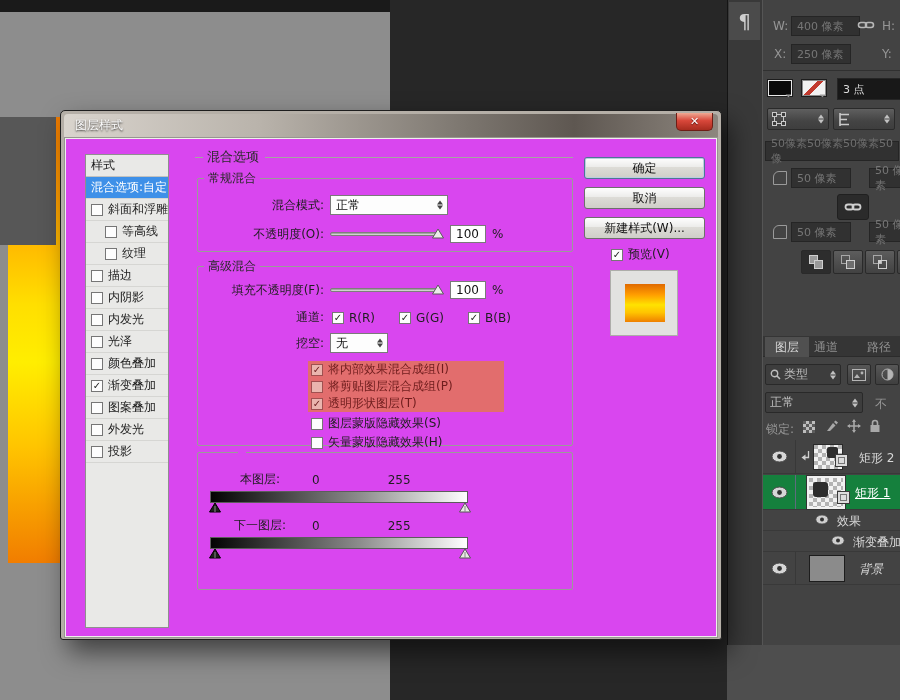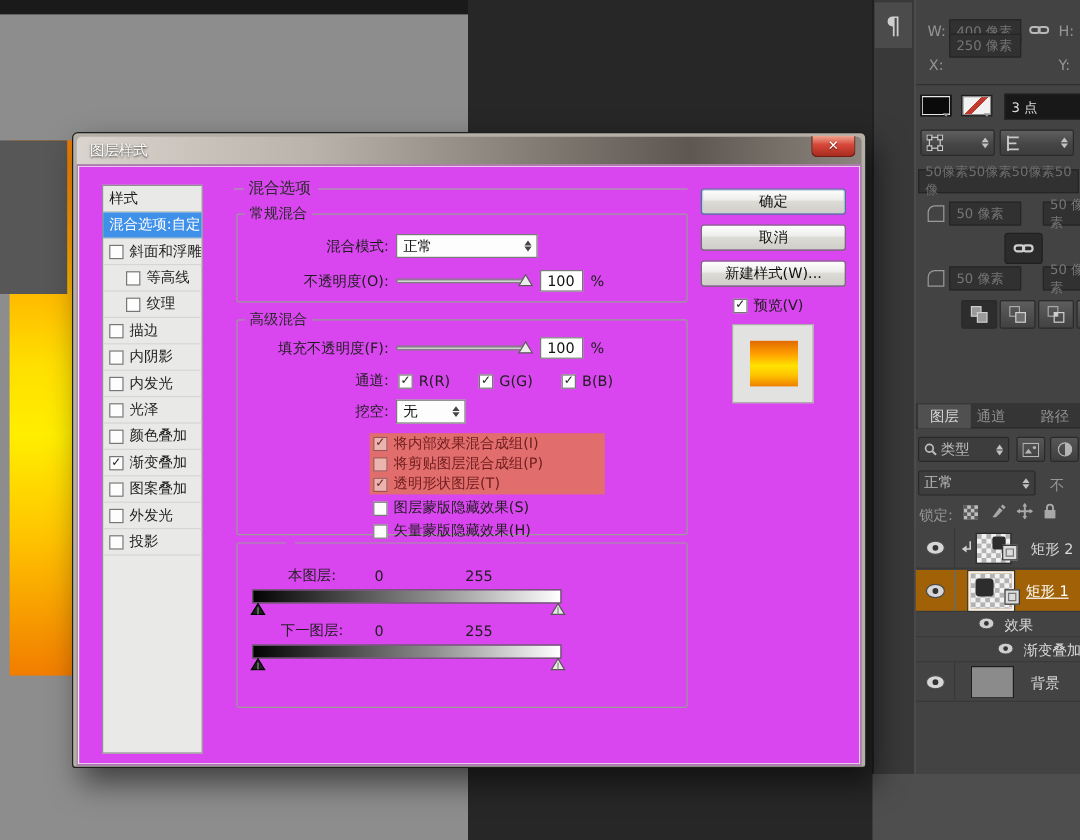--- a/index.html
+++ b/index.html
@@ -52,21 +52,21 @@
 
   
   .ltab { height:20px; font-size:12px; color:#8f8f8f; text-align:center; line-height:20px; }
   .ltab.active { background:#505050; color:#d6d6d6; }
   .tabbar { left:0; top:336px; width:138px; height:21px; background:#353535; border-bottom:1px solid #2b2b2b; }
   .ddark { background:#3d3d3d; border:1px solid #292929; height:21px; border-radius:2px;
     display:flex; align-items:center; padding:0 4px; position:relative; color:#bdbdbd; }
   .icon-btn { background:linear-gradient(#575757,#3f3f3f); border:1px solid #2a2a2a; border-radius:2px;
     height:21px; display:flex; align-items:center; justify-content:center; }
   .layer-row { left:0; width:138px; background:#434343; border-bottom:1px solid #393939; }
-  .layer-row.selected { background:#a16207; }
+  .layer-row.selected { background:#15803d; }
   .eyecol { position:absolute; left:0; top:0; bottom:0; width:33px; border-right:1px solid #383838; }
   .checker { background:repeating-conic-gradient(#f2f2f2 0% 25%, #b3b3b3 0% 50%); background-size:8px 8px; }
   .lname { font-size:12px; color:#d8d8d8; }
   .bottom-band { left:727px; top:645px; width:173px; height:55px; background:#4e4e4e; }
 
   
   .dialog { left:60px; top:110px; width:662px; height:530px; background:#b5afa7;
     border:1px solid #1e1e1e; border-radius:5px 5px 3px 3px; padding:3px;
     box-shadow:8px 12px 26px rgba(0,0,0,.55); }
   .titlebar { position:relative; height:23px; border-radius:4px 4px 0 0;
@@ -138,33 +138,33 @@
   <div class="abs dark-mid"></div>
   <div class="abs grad-rect"></div>
   <div class="abs dark-square"></div>
 
   <div class="abs tools-strip"></div>
   <div class="abs pilcrow-tab">¶</div>
 
   <div class="abs props-panel">
 
     <span class="abs plabel" style="left:10px;top:19px">W:</span>
-    <div class="abs pfield" style="left:28px;top:16px;width:60px">400 像素</div>
+    <div class="abs pfield" style="left:28px;top:16px;width:69px">400 像素</div>
     <span class="abs" style="left:94px;top:16px">
       <svg width="18" height="18" viewBox="0 0 18 18">
           <g fill="none" stroke="#b8b8b8" stroke-width="1.6">
             <rect x="1.5" y="6.5" width="8" height="5" rx="2.5"></rect>
             <rect x="8.5" y="6.5" width="8" height="5" rx="2.5"></rect>
           </g>
         </svg>
     </span>
     <span class="abs plabel" style="left:119px;top:19px">H:</span>
 
     <span class="abs plabel" style="left:11px;top:47px">X:</span>
-    <div class="abs pfield" style="left:28px;top:28px;width:60px">250 像素</div>
+    <div class="abs pfield" style="left:28px;top:44px;width:60px">250 像素</div>
     <span class="abs plabel" style="left:119px;top:47px">Y:</span>
 
     <div class="abs pdivider" style="top:70px"></div>
 
     <div class="abs swatch fill" style="left:4px;top:79px"></div>
     <div class="abs swatch stroke" style="left:38px;top:79px"></div>
     <div class="abs pfield dark" style="left:74px;top:78px;width:64px;height:22px">3 点</div>
 
     <div class="abs dbtn" style="left:4px;top:108px;width:62px">
       <svg width="14" height="14" viewBox="0 0 14 14">
@@ -350,21 +350,21 @@
 
     <div class="abs layer-row" style="top:552px;height:33px">
       <div class="eyecol"></div>
       <span class="abs" style="left:8px;top:10px">
         <svg width="17" height="13" viewBox="0 0 17 13">
             <ellipse cx="8.5" cy="6.5" rx="7.5" ry="5.5" fill="#d6d6d6" stroke="#4a4a4a"></ellipse>
             <circle cx="8.5" cy="6.5" r="2.4" fill="#333"></circle>
           </svg>
       </span>
       <div class="abs" style="left:46px;top:3px;width:36px;height:27px;background:#8b8b8b;border:1px solid #1d1d1d"></div>
-      <span class="abs lname" style="left:96px;top:9px;">背景</span>
+      <span class="abs lname" style="left:96px;top:9px;font-style:italic">背景</span>
     </div>
   </div>
 
   <div class="abs bottom-band"></div>
 
   <div class="abs dialog">
     <div class="titlebar">
       <span class="title-text">图层样式</span>
       <div class="close-btn">✕</div>
     </div>

